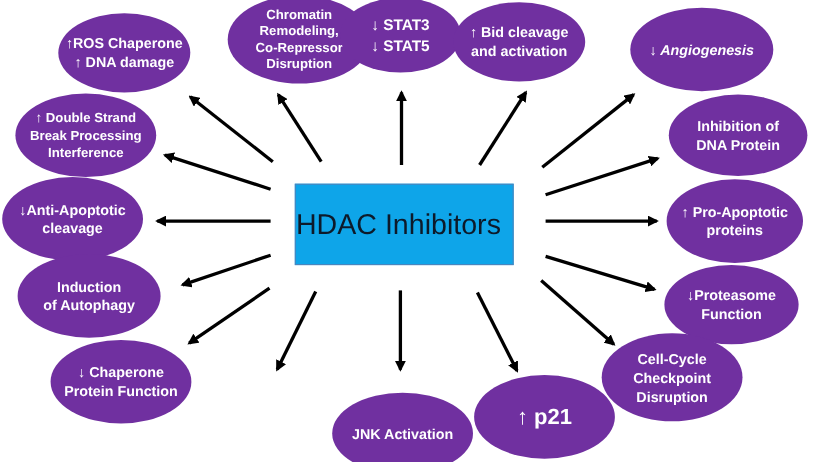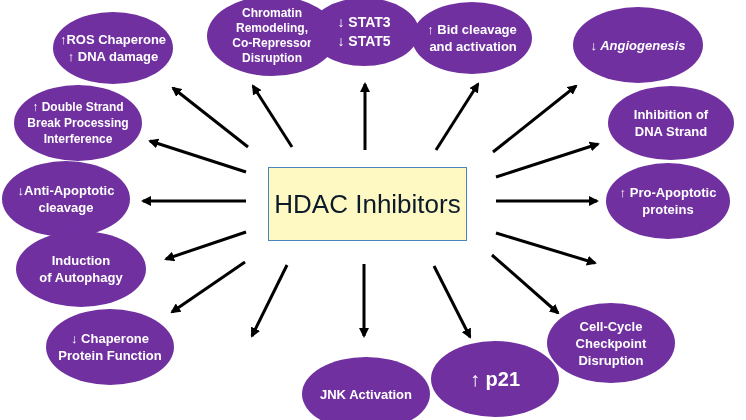--- a/index.html
+++ b/index.html
@@ -1,21 +1,21 @@
 <!DOCTYPE html>
 <html><head>
 <meta charset="utf-8">
 <style>
   html, body { margin:0; padding:0; background:#ffffff; }
   body { width:746px; height:420px; position:relative; overflow:hidden; font-family:"Liberation Sans", "DejaVu Sans", sans-serif; }
   #diagram { position:absolute; left:0; top:0; width:746px; height:420px; }
   .center-box {
     position:absolute; left:268px; top:167px; width:199px; height:74px;
-    background:#fef9c3; border:1px solid #4a86be;
-    display:flex; align-items:center; justify-content:center;
+    background:#0ea5e9; border:1px solid #4a86be;
+    display:flex; align-items:center; justify-content:flex-start;
     font-size:26px; color:#0d1a2a; box-sizing:border-box;
   }
   .node {
     position:absolute; background:#7030a0; border-radius:50%;
     display:flex; align-items:center; justify-content:center; text-align:center;
     color:#ffffff; font-weight:bold; font-size:13px; line-height:17px;
     box-sizing:border-box; padding:0 6px; white-space:pre-line;
   }
 </style>
 </head>
@@ -53,34 +53,36 @@
   </div>
 
   <div class="node" style="left:53px;top:12px;width:120px;height:72px;"><span>↑ROS Chaperone
 ↑ DNA damage</span></div>
   <div class="node" style="left:207px;top:-4px;width:130px;height:80px;font-size:12px;line-height:15px;"><span>Chromatin
 Remodeling,
 Co-Repressor
 Disruption</span></div>
   <div class="node" style="left:309px;top:-2px;width:110px;height:68px;font-size:14px;line-height:19px;"><span>↓ STAT3
 ↓ STAT5</span></div>
-  <div class="node" style="left:412px;top:2px;width:120px;height:72px;text-align:right;"><span>↑ Bid cleavage
+  <div class="node" style="left:412px;top:2px;width:120px;height:72px;"><span>↑ Bid cleavage
 and activation</span></div>
   <div class="node" style="left:573px;top:7px;width:130px;height:76px;font-style:italic;"><span>↓ Angiogenesis</span></div>
   <div class="node" style="left:14px;top:85px;width:128px;height:76px;font-size:12px;line-height:16px;"><span>↑ Double Strand
 Break Processing
 Interference</span></div>
   <div class="node" style="left:608px;top:86px;width:126px;height:74px;"><span>Inhibition of
-DNA Strand</span></div>
+DNA Protein</span></div>
   <div class="node" style="left:2px;top:161px;width:128px;height:76px;"><span>↓Anti-Apoptotic
 cleavage</span></div>
   <div class="node" style="left:606px;top:163px;width:124px;height:76px;"><span>↑ Pro-Apoptotic
 proteins</span></div>
   <div class="node" style="left:16px;top:231px;width:130px;height:76px;align-items:center;"><span>Induction
 of Autophagy</span></div>
+  <div class="node" style="left:604px;top:241px;width:122px;height:72px;"><span>↓Proteasome
+Function</span></div>
   <div class="node" style="left:46px;top:309px;width:128px;height:76px;text-align:center;"><span>↓ Chaperone
 Protein Function</span></div>
   <div class="node" style="left:302px;top:357px;width:128px;height:74px;"><span>JNK Activation</span></div>
   <div class="node" style="left:431px;top:341px;width:128px;height:76px;font-size:20px;"><span>↑ p21</span></div>
   <div class="node" style="left:547px;top:303px;width:128px;height:80px;"><span>Cell-Cycle
 Checkpoint
 Disruption</span></div>
 </div>
 
 </body></html>

